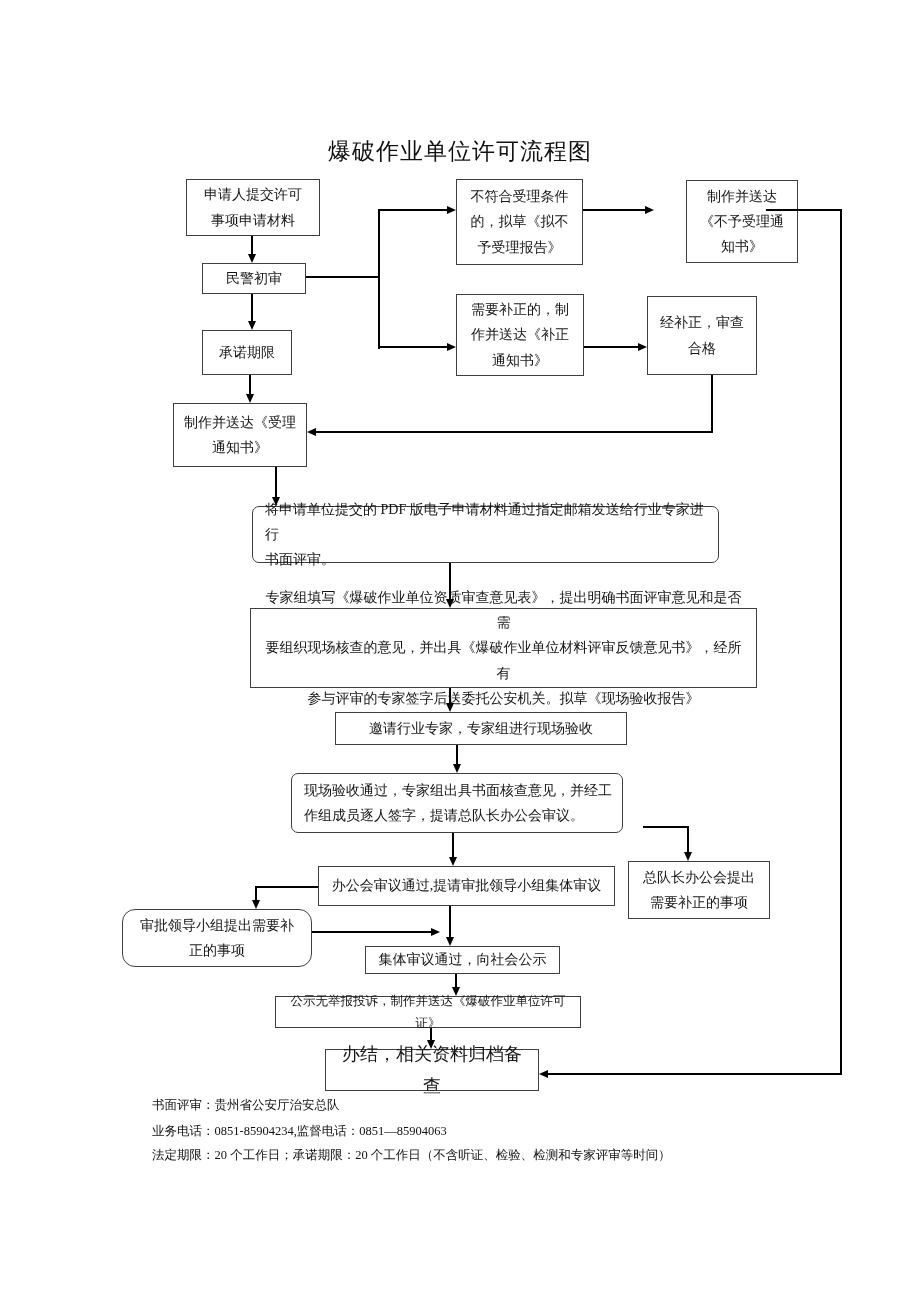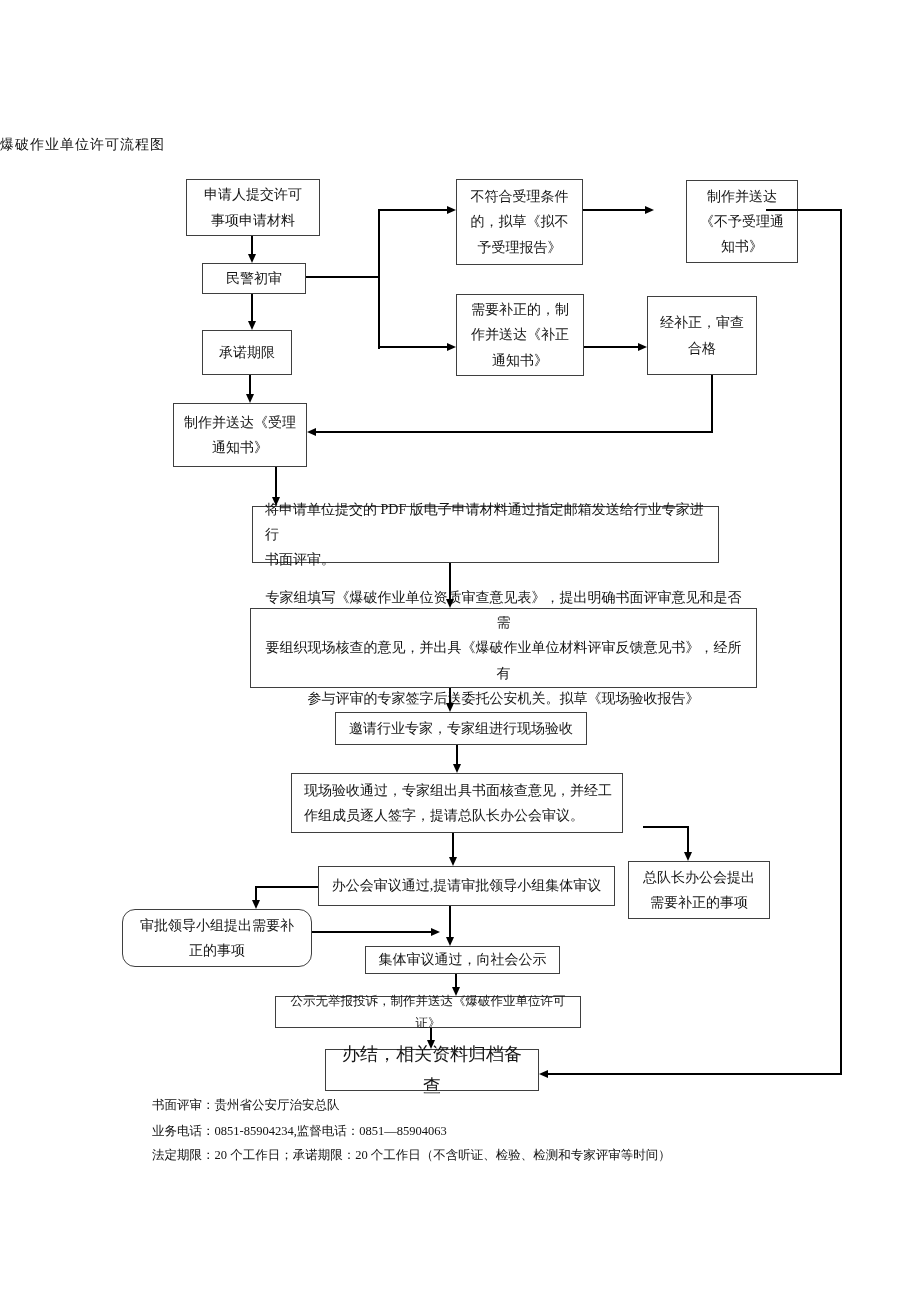--- a/index.html
+++ b/index.html
@@ -1,23 +1,23 @@
 <!DOCTYPE html>
 <html><head>
 <meta charset="utf-8">
 <style>
   html,body{margin:0;padding:0;background:#e8e8e8;}
   #page{position:relative;width:920px;height:1301px;background:#ffffff;margin:0 auto;
         font-family:"Liberation Serif","DejaVu Serif",serif;color:#111;overflow:hidden;}
-  #title{position:absolute;top:136px;left:0;width:920px;text-align:left;
-         font-size:14px;letter-spacing:1px;color:#111;}
+  #title{position:absolute;top:136px;left:0;width:920px;text-align:center;
+         font-size:23px;letter-spacing:1px;color:#111;}
   .box{position:absolute;border:1px solid #3f3f3f;background:#fff;box-sizing:border-box;
        display:flex;align-items:center;justify-content:center;text-align:center;
        white-space:pre-line;font-size:14px;line-height:1.8;color:#151515;padding:4px 8px;}
-  .box.left{justify-content:flex-start;text-align:left;padding-left:12px;padding-right:10px;}
+  .box.left{justify-content:flex-start;text-align:left;padding-left:12px;padding-right:10px;border-radius:7px;}
   .box.note{display:block;text-align:justify;letter-spacing:6px;line-height:1.7;
             padding:8px 6px 8px 8px;}
   .hl{position:absolute;height:2px;background:#000;}
   .vl{position:absolute;width:2px;background:#000;}
   .ah{position:absolute;width:0;height:0;}
   .ah.d{border-left:4px solid transparent;border-right:4px solid transparent;border-top:9px solid #000;}
   .ah.r{border-top:4px solid transparent;border-bottom:4px solid transparent;border-left:9px solid #000;}
   .ah.l{border-top:4px solid transparent;border-bottom:4px solid transparent;border-right:9px solid #000;}
   .footer-line{position:absolute;left:152px;font-size:12.5px;color:#111;white-space:nowrap;}
 </style>
@@ -43,21 +43,21 @@
   <div class="box" style="left:456px;top:294px;width:128px;height:82px;">需要补正的，制
 作并送达《补正
 通知书》</div>
   <div class="box" style="left:647px;top:296px;width:110px;height:79px;">经补正，审查
 合格</div>
   <div class="box left" style="left:252px;top:506px;width:467px;height:57px;">将申请单位提交的 PDF 版电子申请材料通过指定邮箱发送给行业专家进行
 书面评审。</div>
   <div class="box" style="left:250px;top:608px;width:507px;height:80px;">专家组填写《爆破作业单位资质审查意见表》，提出明确书面评审意见和是否需
 要组织现场核查的意见，并出具《爆破作业单位材料评审反馈意见书》，经所有
 参与评审的专家签字后送委托公安机关。拟草《现场验收报告》</div>
-  <div class="box" style="left:335px;top:712px;width:252px;height:33px;">邀请行业专家，专家组进行现场验收</div>
+  <div class="box" style="left:335px;top:712px;width:292px;height:33px;">邀请行业专家，专家组进行现场验收</div>
   <div class="box left" style="left:291px;top:773px;width:332px;height:60px;">现场验收通过，专家组出具书面核查意见，并经工
 作组成员逐人签字，提请总队长办公会审议。</div>
   <div class="box" style="left:318px;top:866px;width:297px;height:40px;">办公会审议通过,提请审批领导小组集体审议</div>
   <div class="box" style="left:628px;top:861px;width:142px;height:58px;">总队长办公会提出
 需要补正的事项</div>
   <div class="box" style="left:122px;top:909px;width:190px;height:58px;border-radius:13px;">审批领导小组提出需要补
 正的事项</div>
   <div class="box" style="left:365px;top:946px;width:195px;height:28px;">集体审议通过，向社会公示</div>
   <div class="box" style="left:275px;top:996px;width:306px;height:32px;font-size:12.5px;">公示无举报投诉，制作并送达《爆破作业单位许可证》</div>
   <div class="box" style="left:325px;top:1049px;width:214px;height:42px;font-size:18px;">办结，相关资料归档备查</div>

